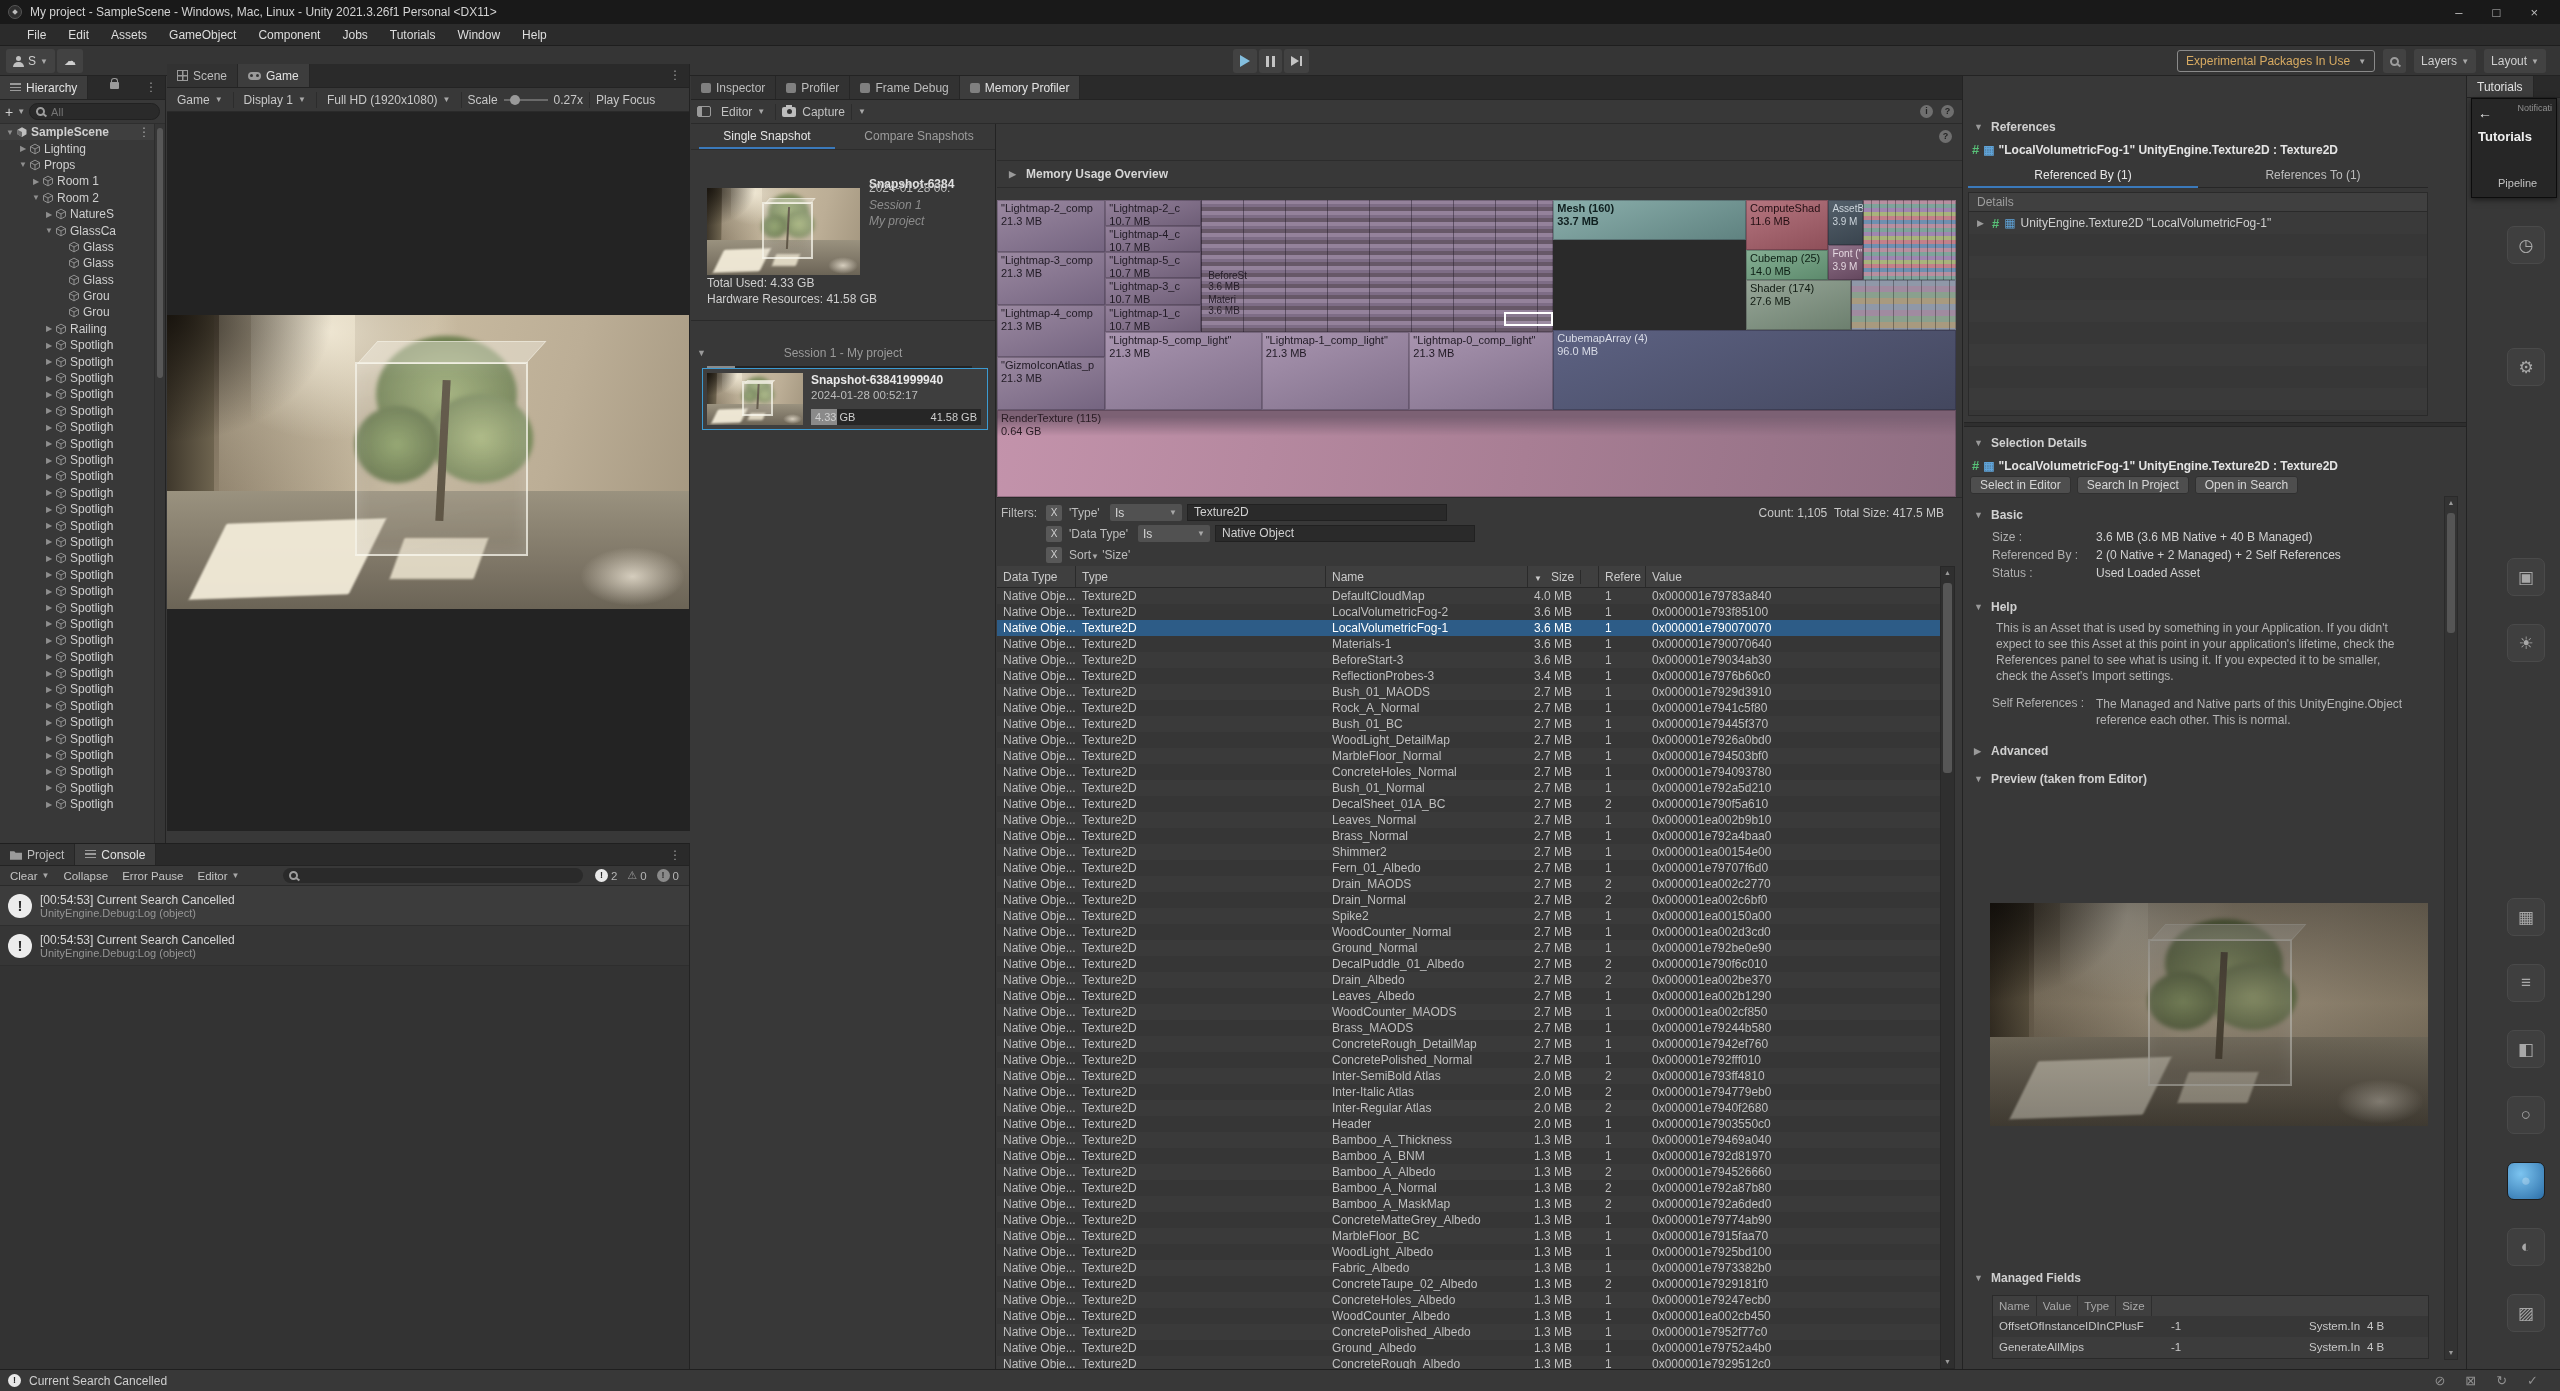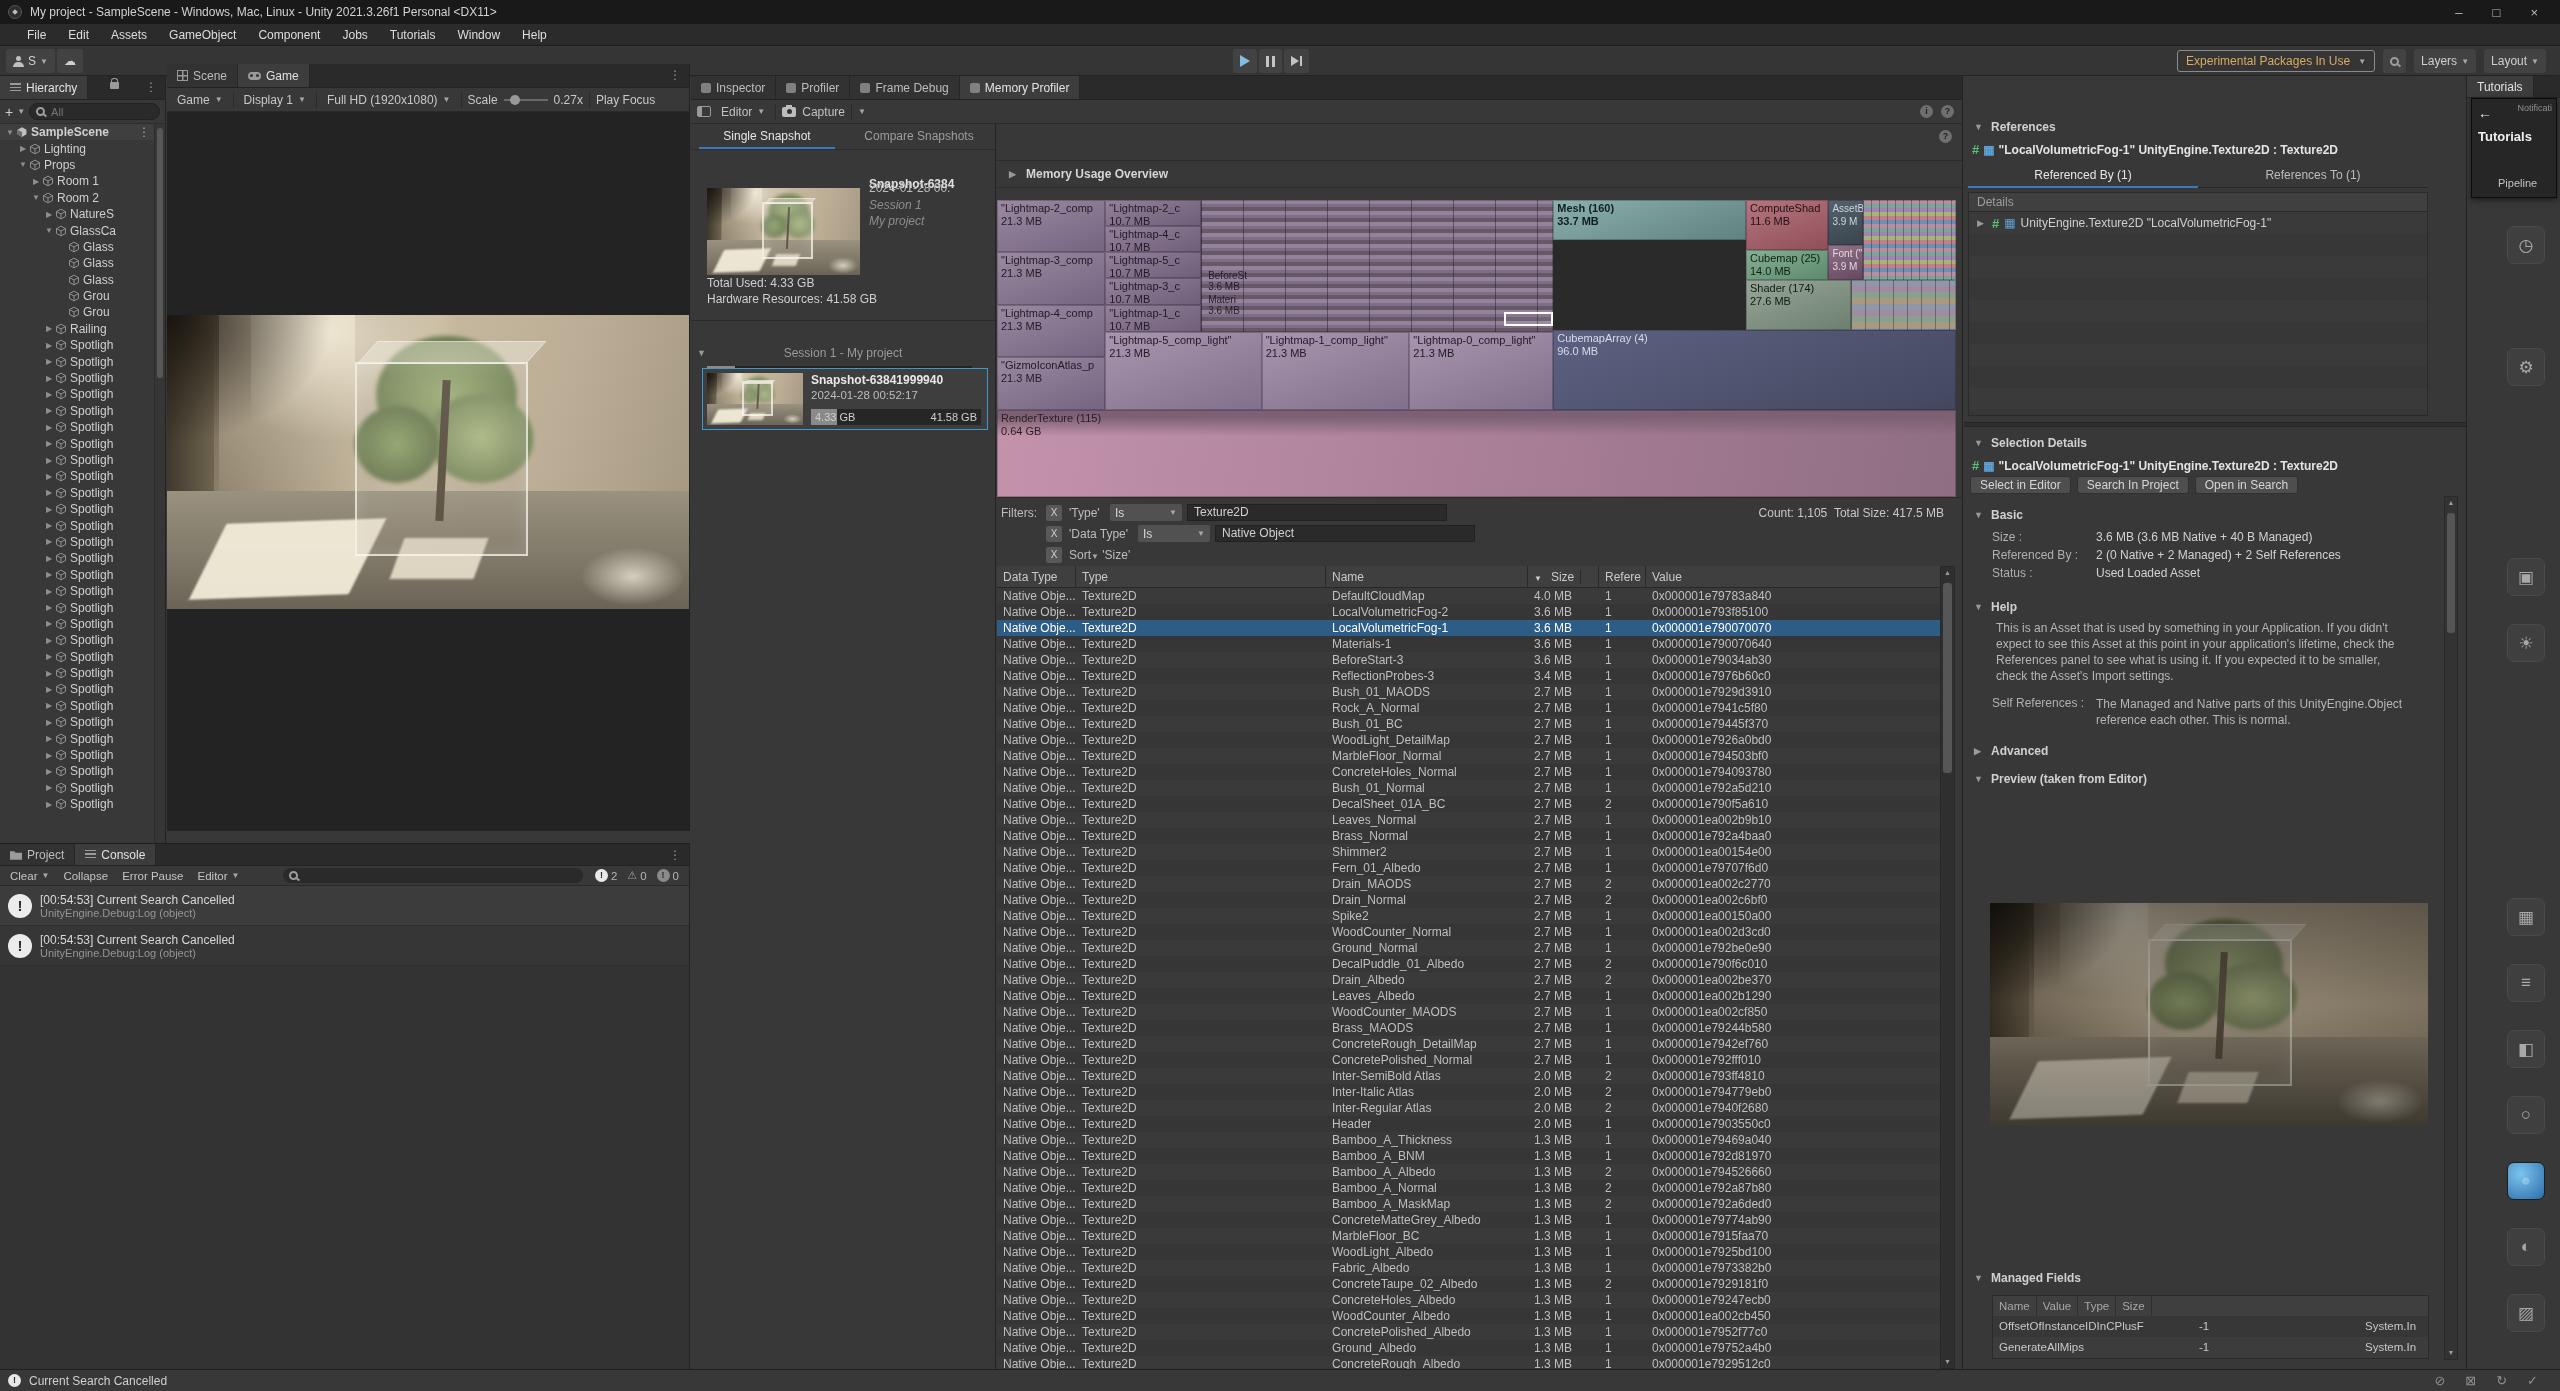--- a/index.html
+++ b/index.html
@@ -175,21 +175,21 @@
   .splitter{position:absolute;left:0;right:0;height:5px;background:#2e2e2e;border-top:1px solid #252525;border-bottom:1px solid #252525;}
   .btn{height:18px;background:#4e4e4e;border:1px solid #303030;border-radius:3px;color:#d6d6d6;padding:0 9px;line-height:16px;display:inline-block;}
   .kv-label{position:absolute;color:#b0b0b0;}
   .kv-val{position:absolute;color:#d2d2d2;}
   .help-text{position:absolute;left:32px;width:412px;color:#b5b5b5;line-height:16px;}
   .preview-img{position:absolute;left:26px;top:827px;width:438px;height:223px;overflow:hidden;background:#181410;}
   .preview-img .sa-shade{background:linear-gradient(180deg,rgba(12,10,8,.5),rgba(26,20,12,.3) 45%,rgba(8,6,4,.45));}
   .mf-table{position:absolute;left:28px;top:1219px;width:437px;border:1px solid #2a2a2a;font-size:11.5px;}
   .mf-head{display:flex;height:20px;background:#3f3f3f;color:#a8a8a8;line-height:20px;}
   .mf-head span{padding:0 6px;border-right:1px solid #2e2e2e;overflow:hidden;}
-  .mf-row{display:flex;height:21px;line-height:21px;color:#c8c8c8;gap:28px;}
+  .mf-row{display:flex;height:21px;line-height:21px;color:#c8c8c8;}
   .mf-row:nth-of-type(odd){background:#373737;}
   .mf-row:nth-of-type(even){background:#3c3c3c;}
   .mf-row span{padding:0 6px;overflow:hidden;white-space:nowrap;}
   .mf-c1{width:172px;flex:none;} .mf-c2{width:138px;flex:none;} .mf-c3{width:58px;flex:none;} .mf-c4{flex:1;}
   .r-scroll{position:absolute;right:8px;top:420px;width:14px;height:864px;background:#333;border:1px solid #2a2a2a;}
   .r-scroll .thumb{position:absolute;left:2px;right:2px;top:16px;height:120px;background:#555;border-radius:3px;}
   .r-scroll .up,.r-scroll .dn{position:absolute;left:0;right:0;text-align:center;font-size:7px;color:#999;height:12px;line-height:12px;}
   .r-scroll .dn{bottom:0;}
   
   .p-strip{position:absolute;left:2466px;top:76px;width:94px;height:1293px;background:#383838;border-left:1px solid #232323;overflow:hidden;}

